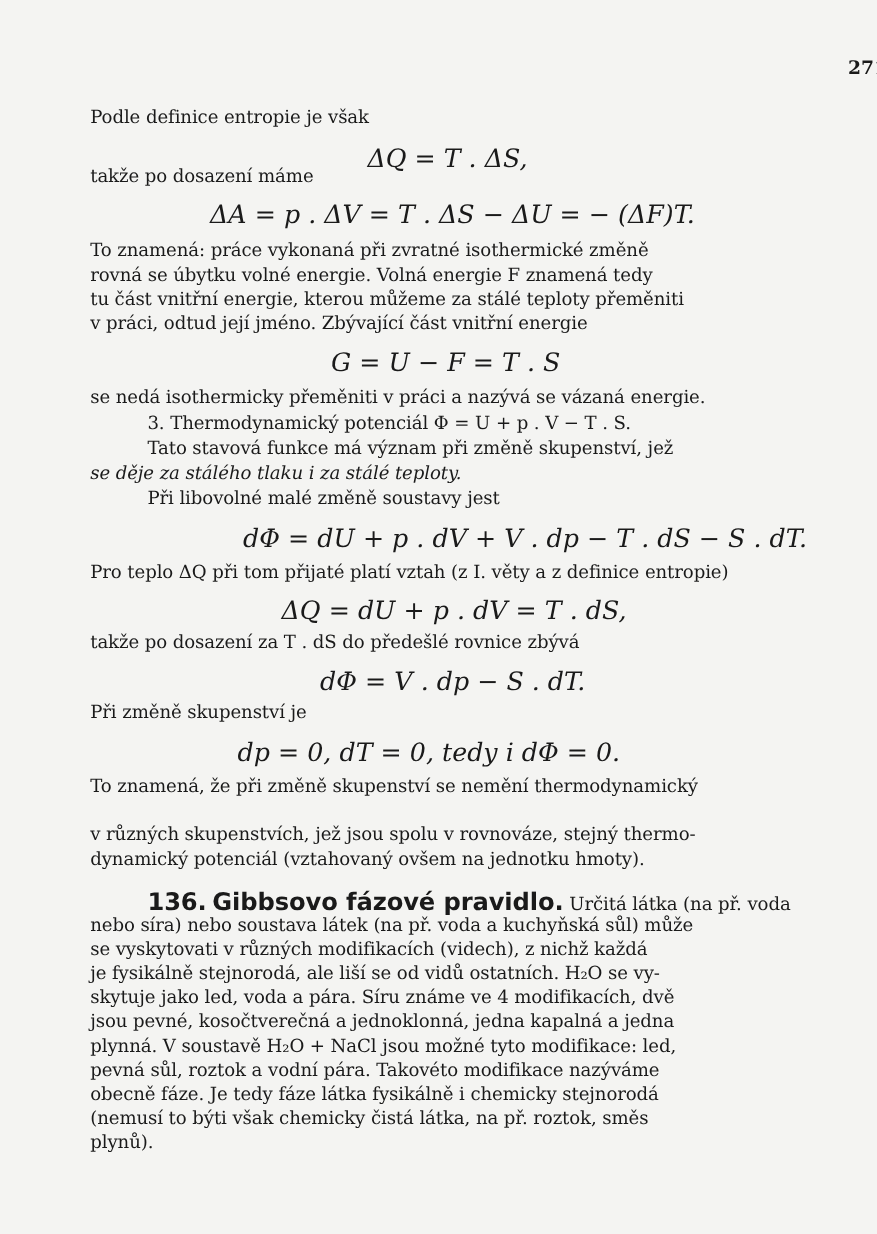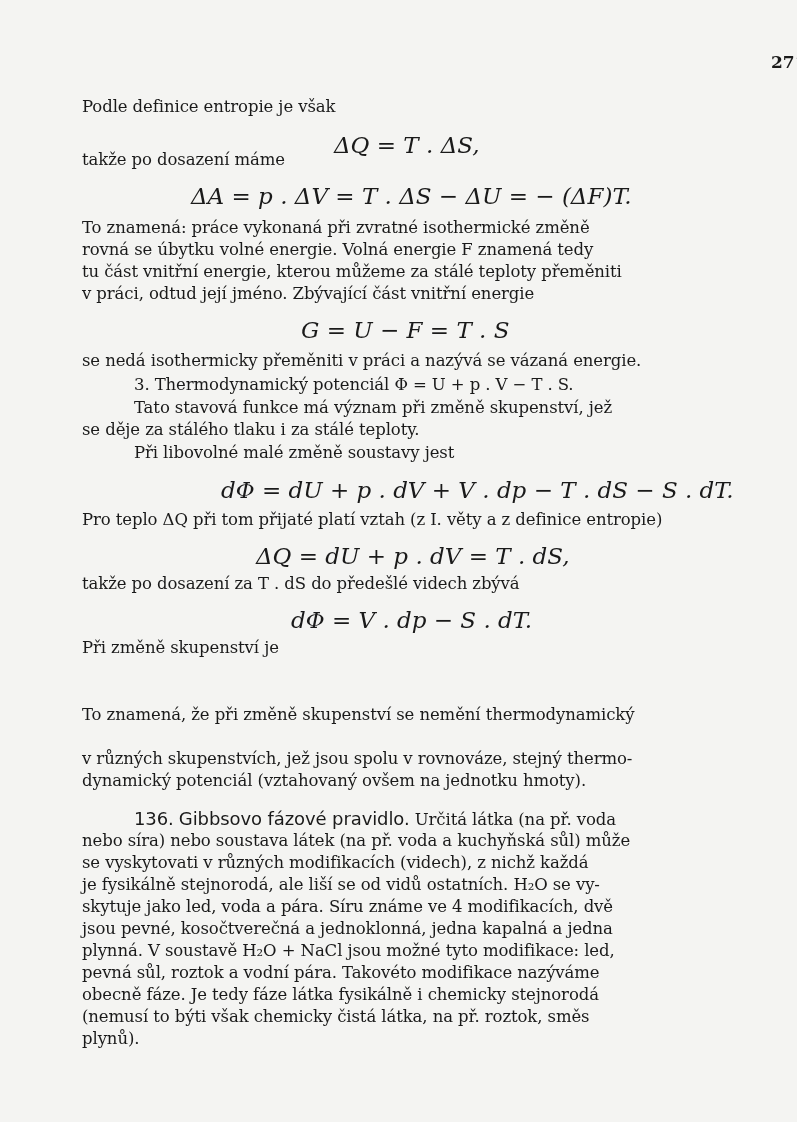--- a/index.html
+++ b/index.html
@@ -7,49 +7,50 @@
     width: 797px; height: 1122px; overflow: hidden;
     background: #f4f4f2;
     font-family: "DejaVu Serif", "Liberation Serif", serif;
     color: #1a1a1a;
     position: relative;
   }
   .page { position: absolute; left: 16px; top: 0; width: 797px; height: 882px; }
   .pno { position: absolute; left: 755px; top: 52px; font-size: 17px; font-weight: bold; }
   .line { position: absolute; font-size: 16.5px; white-space: nowrap; letter-spacing: -0.1px; }
   .eq { position: absolute; font-size: 23px; white-space: nowrap; font-style: italic; }
-  .bold-sans { font-family: "DejaVu Sans", "Liberation Sans", sans-serif; font-weight: normal; font-size: 18px; }
+  .bold-sans { font-family: "DejaVu Sans", "Liberation Sans", sans-serif; font-weight: bold; font-size: 22px; }
 </style>
 </head>
 <body>
 
 <div class="page">
   <div class="pno">271</div>
 
   <div class="line" style="left:66px;top:97px;text-align:right;">Podle definice entropie je však</div>
   <div class="eq" style="left:318px;top:132px;">ΔQ = T . ΔS,</div>
   <div class="line" style="left:66px;top:150px;">takže po dosazení máme</div>
   <div class="eq" style="left:175px;top:183px;">ΔA = p . ΔV = T . ΔS − ΔU = − (ΔF)T.</div>
 
   <div class="line" style="left:66px;top:218px;">To znamená: práce vykonaná při zvratné isothermické změně</div>
   <div class="line" style="left:66px;top:240px;">rovná se úbytku volné energie. Volná energie F znamená tedy</div>
   <div class="line" style="left:66px;top:262px;">tu část vnitřní energie, kterou můžeme za stálé teploty přeměniti</div>
   <div class="line" style="left:66px;top:284px;">v práci, odtud její jméno. Zbývající část vnitřní energie</div>
   <div class="eq" style="left:285px;top:317px;">G = U − F = T . S</div>
   <div class="line" style="left:66px;top:351px;">se nedá isothermicky přeměniti v práci a nazývá se vázaná energie.</div>
   <div class="line" style="left:118px;top:375px;">3. Thermodynamický potenciál Φ = U + p . V − T . S.</div>
   <div class="line" style="left:118px;top:398px;">Tato stavová funkce má význam při změně skupenství, jež</div>
-  <div class="line" style="left:66px;top:420px;">se děje za stálého tlaku i za stálé teploty.</div>
+  <div class="line" style="left:66px;top:420px;font-style:italic;">se děje za stálého tlaku i za stálé teploty.</div>
   <div class="line" style="left:118px;top:443px;">Při libovolné malé změně soustavy jest</div>
   <div class="eq" style="left:205px;top:477px;">dΦ = dU + p . dV + V . dp − T . dS − S . dT.</div>
   <div class="line" style="left:66px;top:510px;">Pro teplo ΔQ při tom přijaté platí vztah (z I. věty a z definice entropie)</div>
   <div class="eq" style="left:240px;top:543px;">ΔQ = dU + p . dV = T . dS,</div>
-  <div class="line" style="left:66px;top:574px;">takže po dosazení za T . dS do předešlé videch zbývá</div>
+  <div class="line" style="left:66px;top:574px;">takže po dosazení za T . dS do předešlé rovnice zbývá</div>
   <div class="eq" style="left:275px;top:607px;">dΦ = V . dp − S . dT.</div>
   <div class="line" style="left:66px;top:638px;">Při změně skupenství je</div>
+  <div class="eq" style="left:200px;top:672px;">dp = 0,   dT = 0,   tedy i   dΦ = 0.</div>
 
   <div class="line" style="left:66px;top:705px;">To znamená, že při změně skupenství se nemění thermodynamický</div>
   <div class="line" style="left:66px;top:771px;">dynamický potenciál (vztahovaný ovšem na jednotku hmoty).</div>
   <div class="line" style="left:66px;top:749px;">v různých skupenstvích, jež jsou spolu v rovnováze, stejný thermo-</div>
 
   <div class="line" style="left:118px;top:808px;">
     <span class="bold-sans">136.</span>
     <span class="bold-sans">Gibbsovo fázové pravidlo.</span>
     <span>Určitá látka (na př. voda</span>
   </div>

